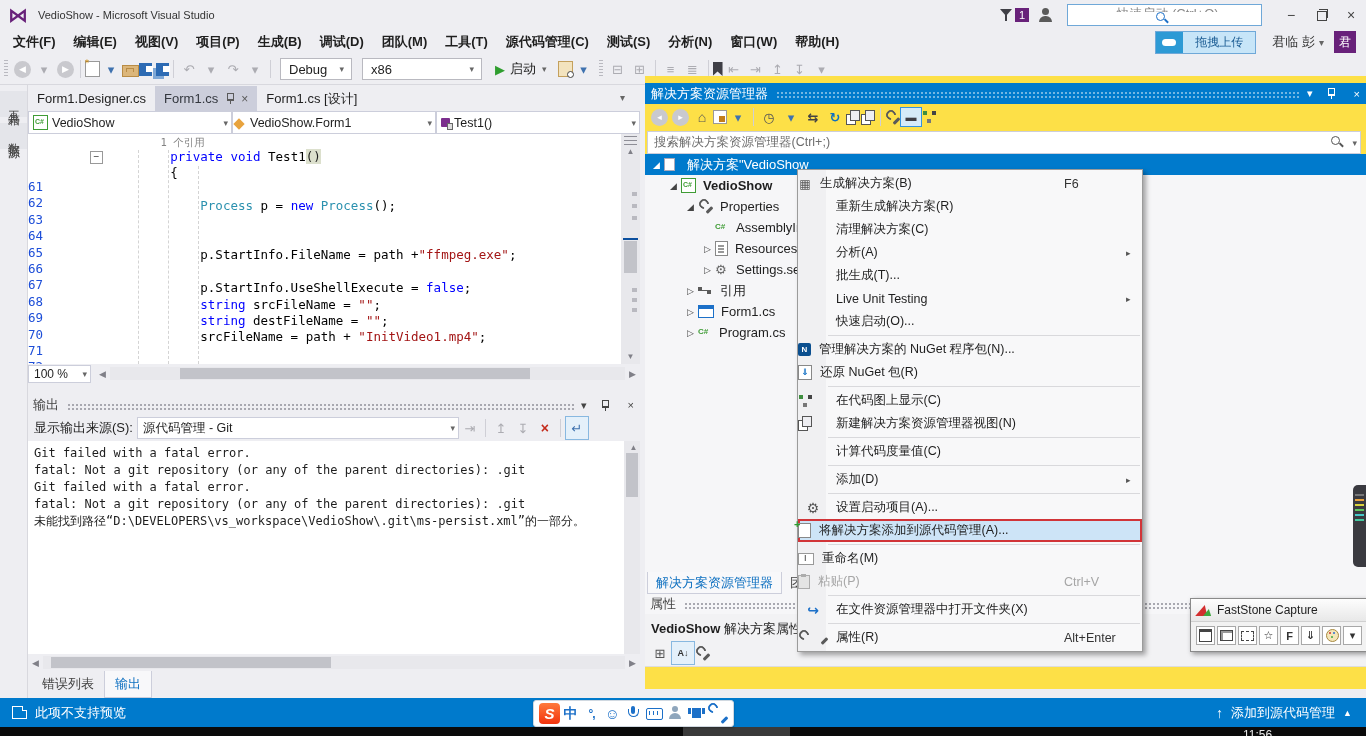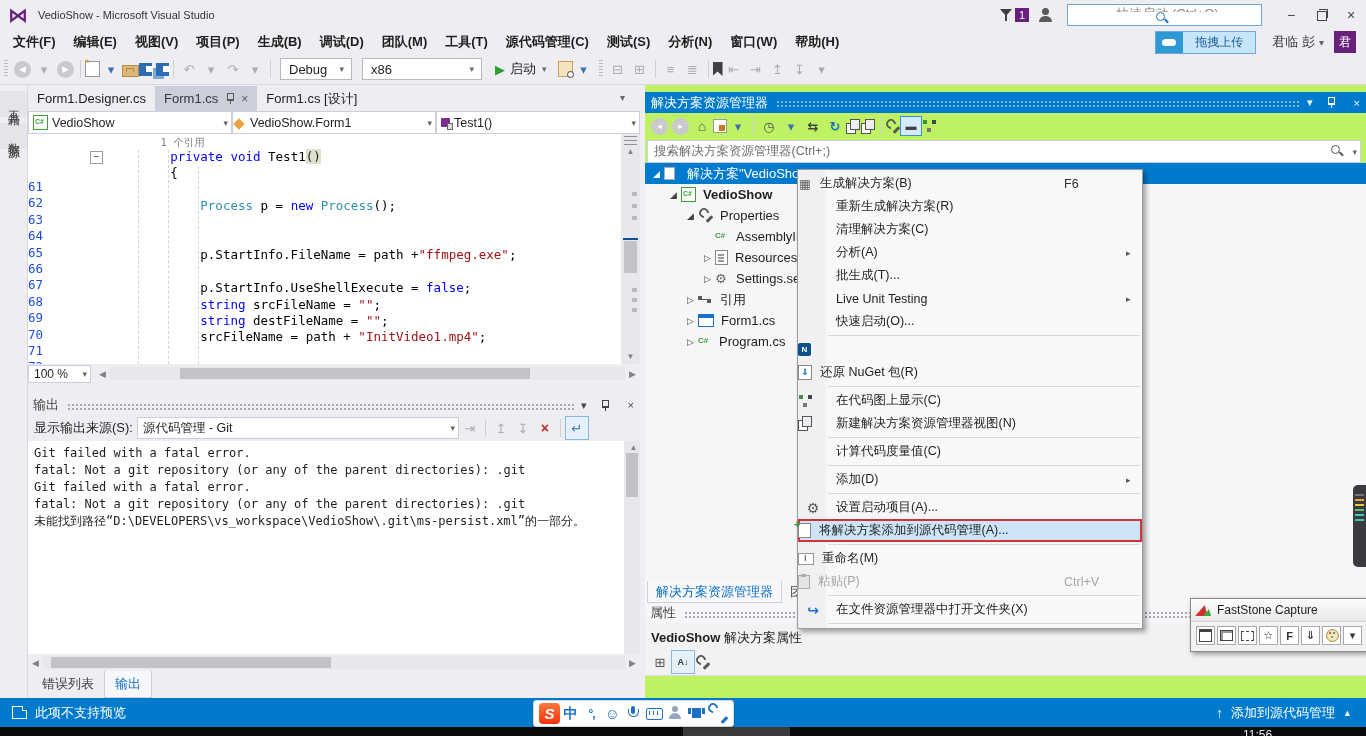--- a/index.html
+++ b/index.html
@@ -130,21 +130,21 @@
   .outtext .outline:first-child{padding-top:4px;}
   .ovscroll{position:absolute;right:0;top:0;width:16px;height:213px;background:#E8E8EC;}
   .ovthumb{position:absolute;left:2px;top:12px;width:12px;height:44px;background:#C2C3C9;}
   .ohscroll{height:17px;display:flex;align-items:center;background:#EEEEF2;}
   .ohtrack{flex:1;height:13px;background:#E8E8EC;position:relative;}
   .ohthumb{position:absolute;left:8px;top:1px;width:280px;height:11px;background:#C2C3C9;}
   .btabs{height:26px;display:flex;align-items:flex-start;padding-left:4px;}
   .btab{padding:4px 10px;font-size:13px;color:#444;}
   .btab.active{background:#F8F8FA;border:1px solid #CCCEDB;border-top:none;color:#0E70C0;}
   
-  .sepanel{position:absolute;left:645px;top:85px;width:721px;height:613px;background:#bef264;}
+  .sepanel{position:absolute;left:645px;top:76px;width:721px;height:613px;background:#fde047;}
   .setitle{position:absolute;left:0;top:7px;width:721px;height:21px;background:#007ACC;color:#fff;display:flex;align-items:center;}
   .setitle .t{margin:0 8px 0 6px;font-size:13px;white-space:nowrap;}
   .setitle .dots{background:radial-gradient(rgba(255,255,255,.45) 0.9px,transparent 1px);background-size:4px 4px;}
   .setitle .ptbtn{color:#fff;}
   .setoolbar{position:absolute;left:0;top:28px;width:721px;height:26px;display:flex;align-items:center;padding-left:4px;}
   .i-se-refresh{color:#0E70C0;font-weight:bold;}
   .i-se-sync{color:#444;font-weight:bold;}
   .i-se-home{color:#555;font-size:14px;}
   .i-se-history{color:#555;font-size:13px;}
   .i-se-pending-filter{width:12px;height:12px;background:#fff;border:1px solid #999;}
@@ -715,20 +715,21 @@
       </div>
       <div class="mitem">
         <span class="micon"></span>
         <span class="mlbl">快速启动(O)...</span>
         <span class="msc"></span>
         <span class="mar"></span>
       </div>
       <div class="msep"></div>
       <div class="mitem">
         <span class="micon i-nuget"></span>
+        <span class="mlbl">管理解决方案的 NuGet 程序包(N)...</span>
         <span class="msc"></span>
         <span class="mar"></span>
       </div>
       <div class="mitem">
         <span class="micon i-nuget-restore"></span>
         <span class="mlbl">还原 NuGet 包(R)</span>
         <span class="msc"></span>
         <span class="mar"></span>
       </div>
       <div class="msep"></div>
@@ -785,20 +786,26 @@
         <span class="mar"></span>
       </div>
       <div class="msep"></div>
       <div class="mitem">
         <span class="micon i-open-folder"></span>
         <span class="mlbl">在文件资源管理器中打开文件夹(X)</span>
         <span class="msc"></span>
         <span class="mar"></span>
       </div>
       <div class="msep"></div>
+      <div class="mitem">
+        <span class="micon i-wrench wr"></span>
+        <span class="mlbl">属性(R)</span>
+        <span class="msc">Alt+Enter</span>
+        <span class="mar"></span>
+      </div>
     </div>
 
   <div class="statusbar">
     <span class="stico"></span>
     <span class="stmsg">此项不支持预览</span>
     <div class="stright">
       <span class="up">↑</span>
       <span>添加到源代码管理</span>
       <span class="tri">▲</span>
     </div>

